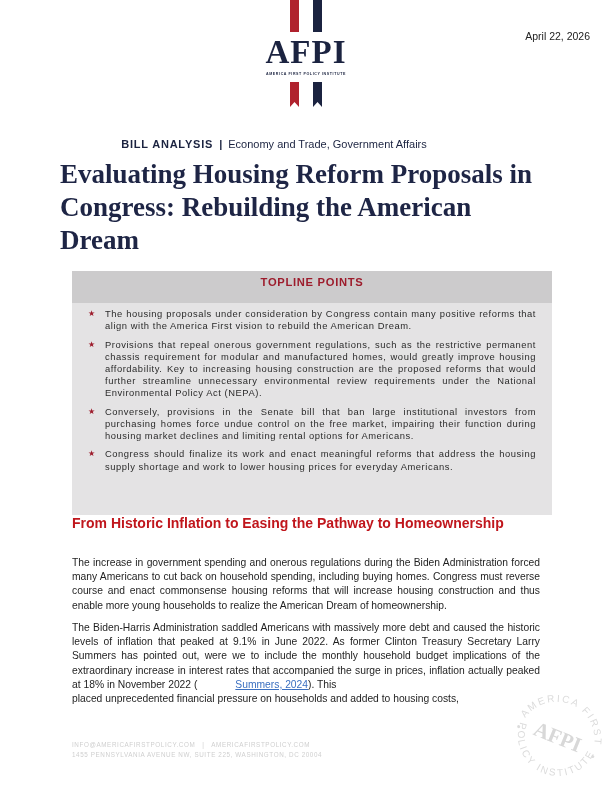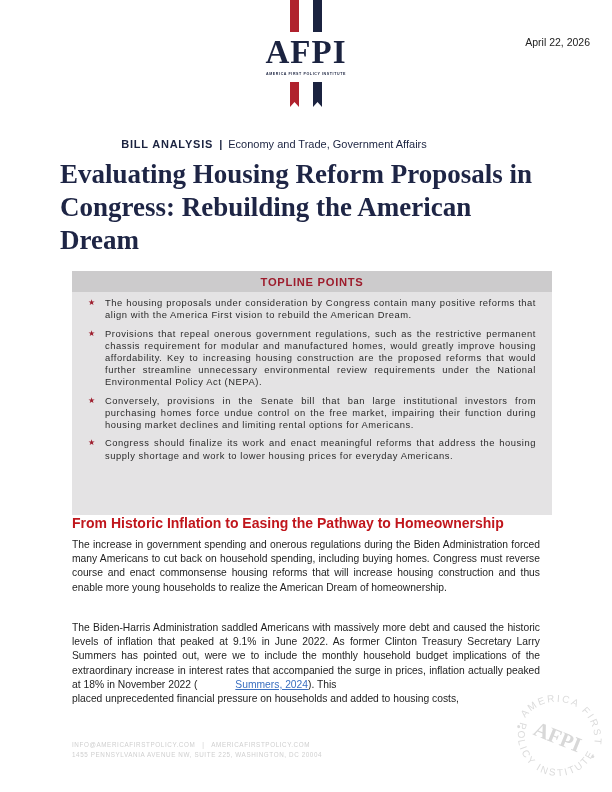--- a/index.html
+++ b/index.html
@@ -8,40 +8,40 @@
 
   .logo { position: absolute; left: 258px; top: 0; width: 96px; height: 110px; }
   .logo .bar { position: absolute; width: 9px; }
   .logo .bar.red { background: #b0222e; }
   .logo .bar.navy { background: #1b2340; }
   .logo-word { position: absolute; left: 0; top: 34px; width: 96px; text-align: center;
     font-family: "Liberation Serif", serif; font-size: 33px; font-weight: bold; color: #1b2340; letter-spacing: 1px; }
   .logo-sub { position: absolute; left: 0; top: 72px; width: 96px; text-align: center;
     font-size: 3.6px; font-weight: bold; letter-spacing: 0.6px; color: #1b2340; }
 
-  .date { position: absolute; right: 22px; top: 36px; font-size: 10.5px; color: #222; }
+  .date { position: absolute; right: 22px; top: 30px; font-size: 10.5px; color: #222; }
 
   .category { position: absolute; left: 0; width: 548px; top: 138px; text-align: center; font-size: 11px; color: #1b2340; }
   .category .kind { font-weight: bold; letter-spacing: 0.8px; }
   .category .sep { font-weight: bold; margin: 0 6px; }
 
   .title { position: absolute; left: 60px; width: 492px; top: 158px; text-align: left;
     font-family: "Liberation Serif", serif; font-weight: bold; font-size: 27px; line-height: 33px; color: #1e2545; }
 
   .topline { position: absolute; left: 72px; top: 271px; width: 480px; height: 244px; background: #e4e3e4; }
-  .topline-head { height: 21px; background: #cccbcc; text-align: center; font-size: 11.2px; font-weight: bold;
+  .topline-head { height: 32px; background: #cccbcc; text-align: center; font-size: 11.2px; font-weight: bold;
     color: #9d1c2c; letter-spacing: 0.7px; line-height: 22px; }
   .topline ul { list-style: none; padding: 5px 16px 0 33px; }
   .topline li { position: relative; font-size: 9.4px; line-height: 12.1px; letter-spacing: 0.55px; text-align: justify;
     color: #2b2b2b; margin-bottom: 6.5px; }
   .topline li .star { position: absolute; left: -17px; top: 0; color: #9d1c2c; font-size: 8px; }
 
   .section { position: absolute; left: 72px; width: 468px; font-size: 10.3px; line-height: 14.2px; color: #1e1e1e; }
   .section-head { top: 516px; font-weight: bold; color: #c0161c; font-size: 14px; }
-  .para1 { top: 538px; text-align: justify; }
+  .para1 { top: 556px; text-align: justify; }
   .para2 { top: 621px; text-align: justify; }
   .para2 a { color: #3a6fc0; text-decoration: underline; margin-left: 38px; }
   .last-line { text-align: right; }
 
   .footer { position: absolute; left: 72px; top: 740px; font-size: 6.3px; line-height: 10.2px; letter-spacing: 0.6px; color: #cfcfcf; }
 
   .seal { position: absolute; left: 506px; top: 684px; width: 104px; height: 104px; }
 </style>
 </head>
 <body>

